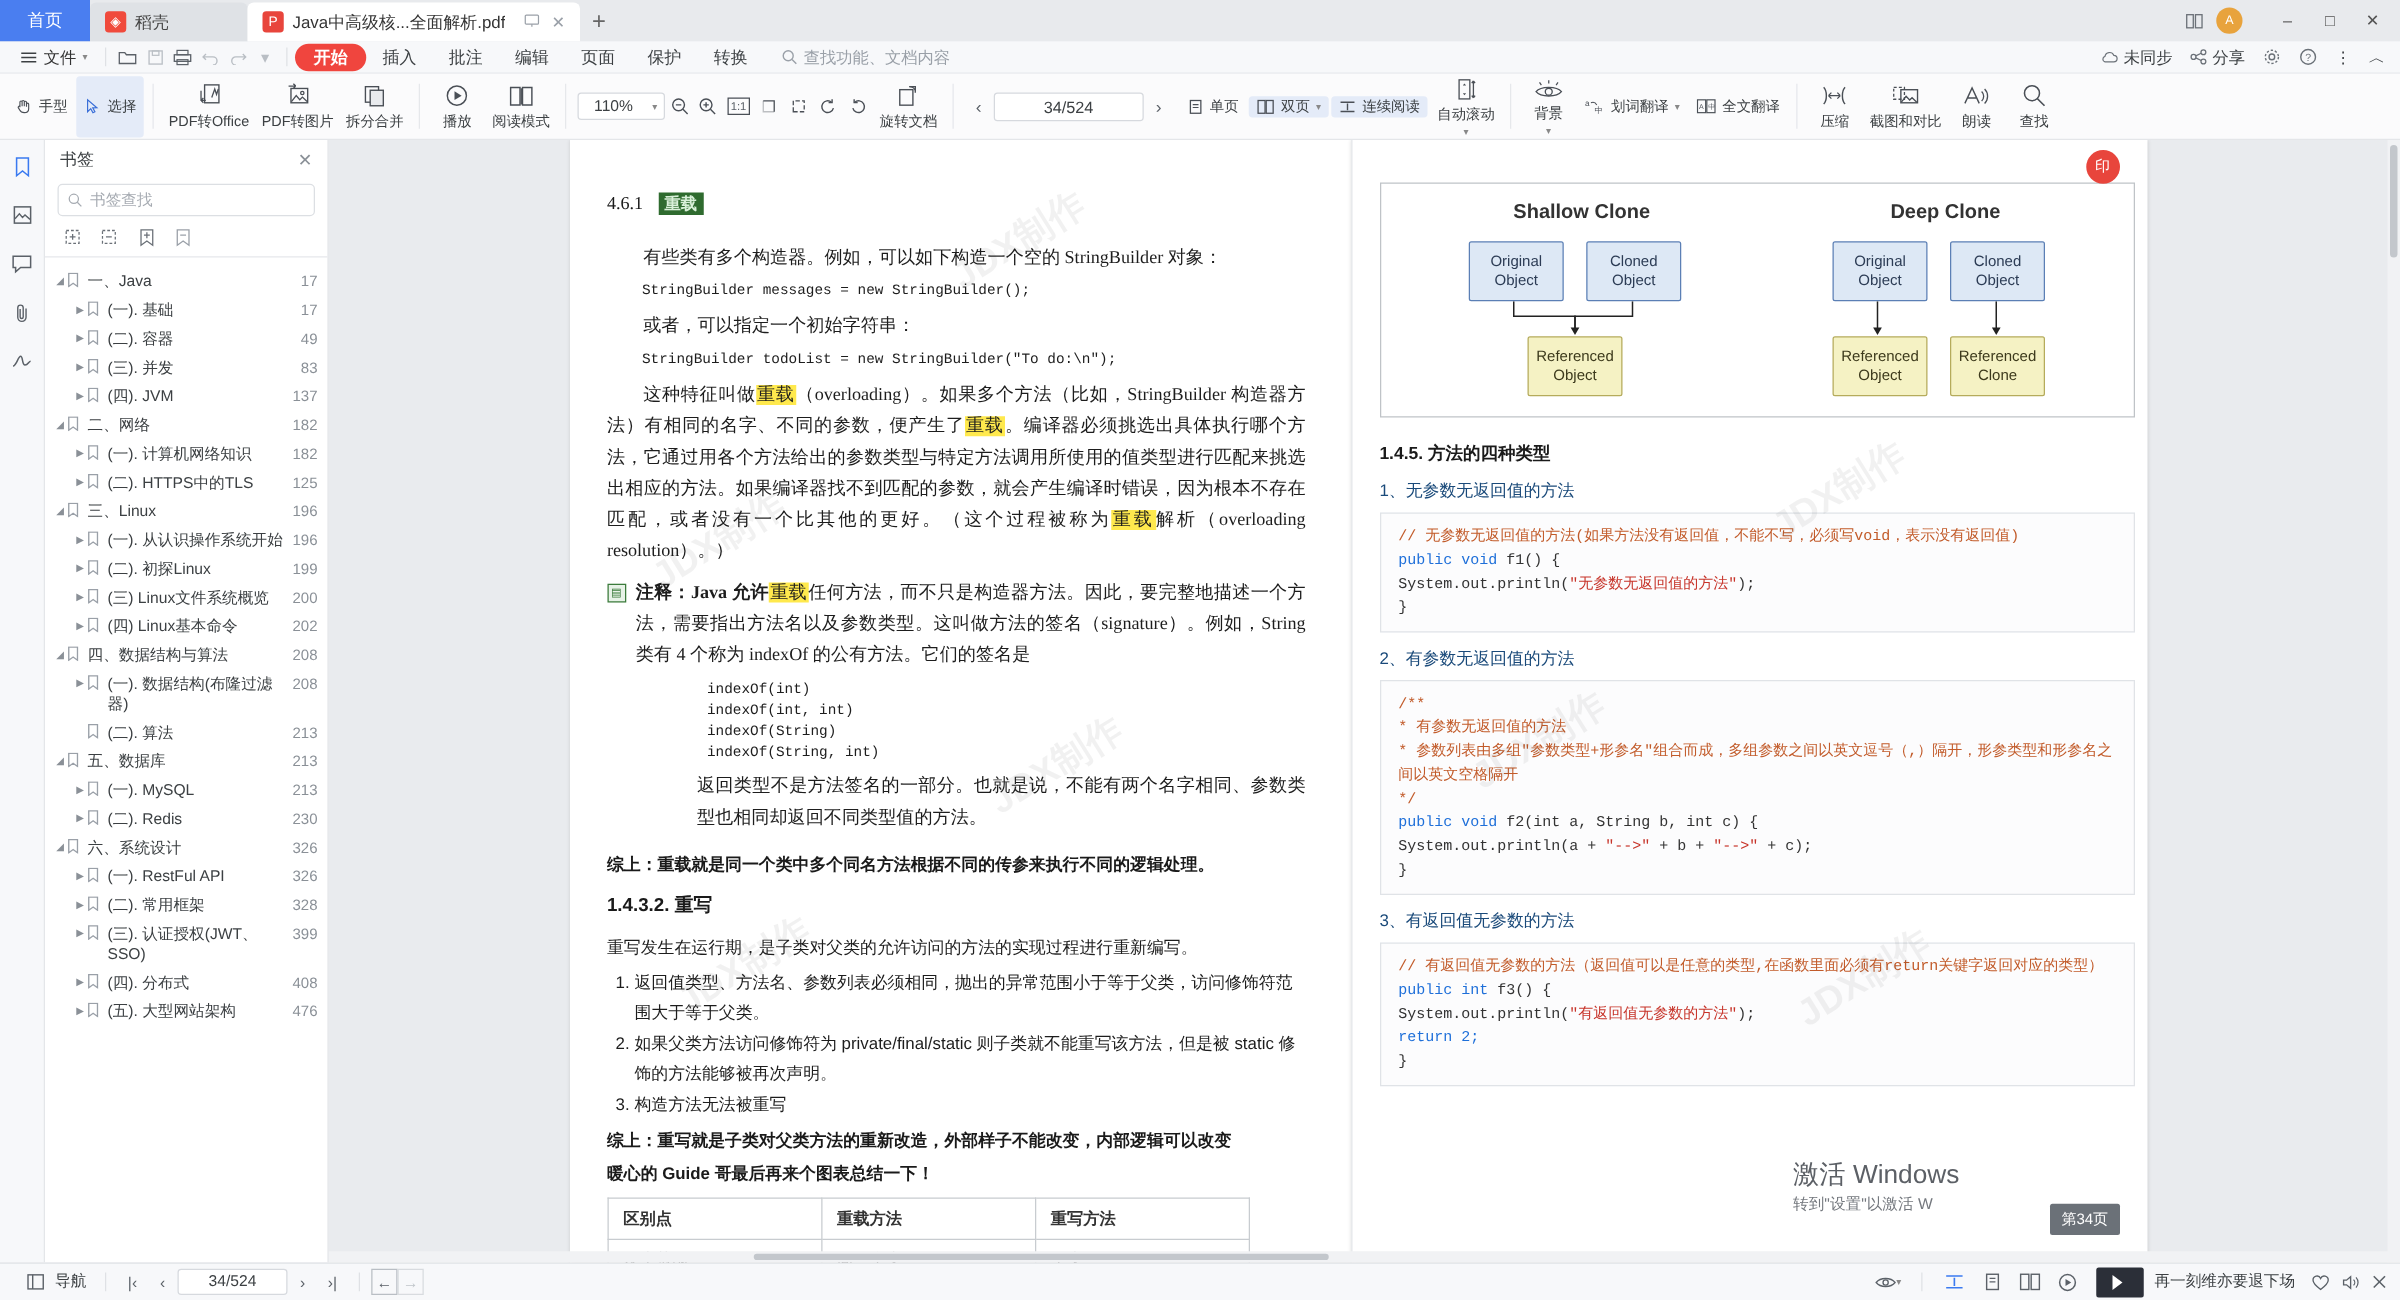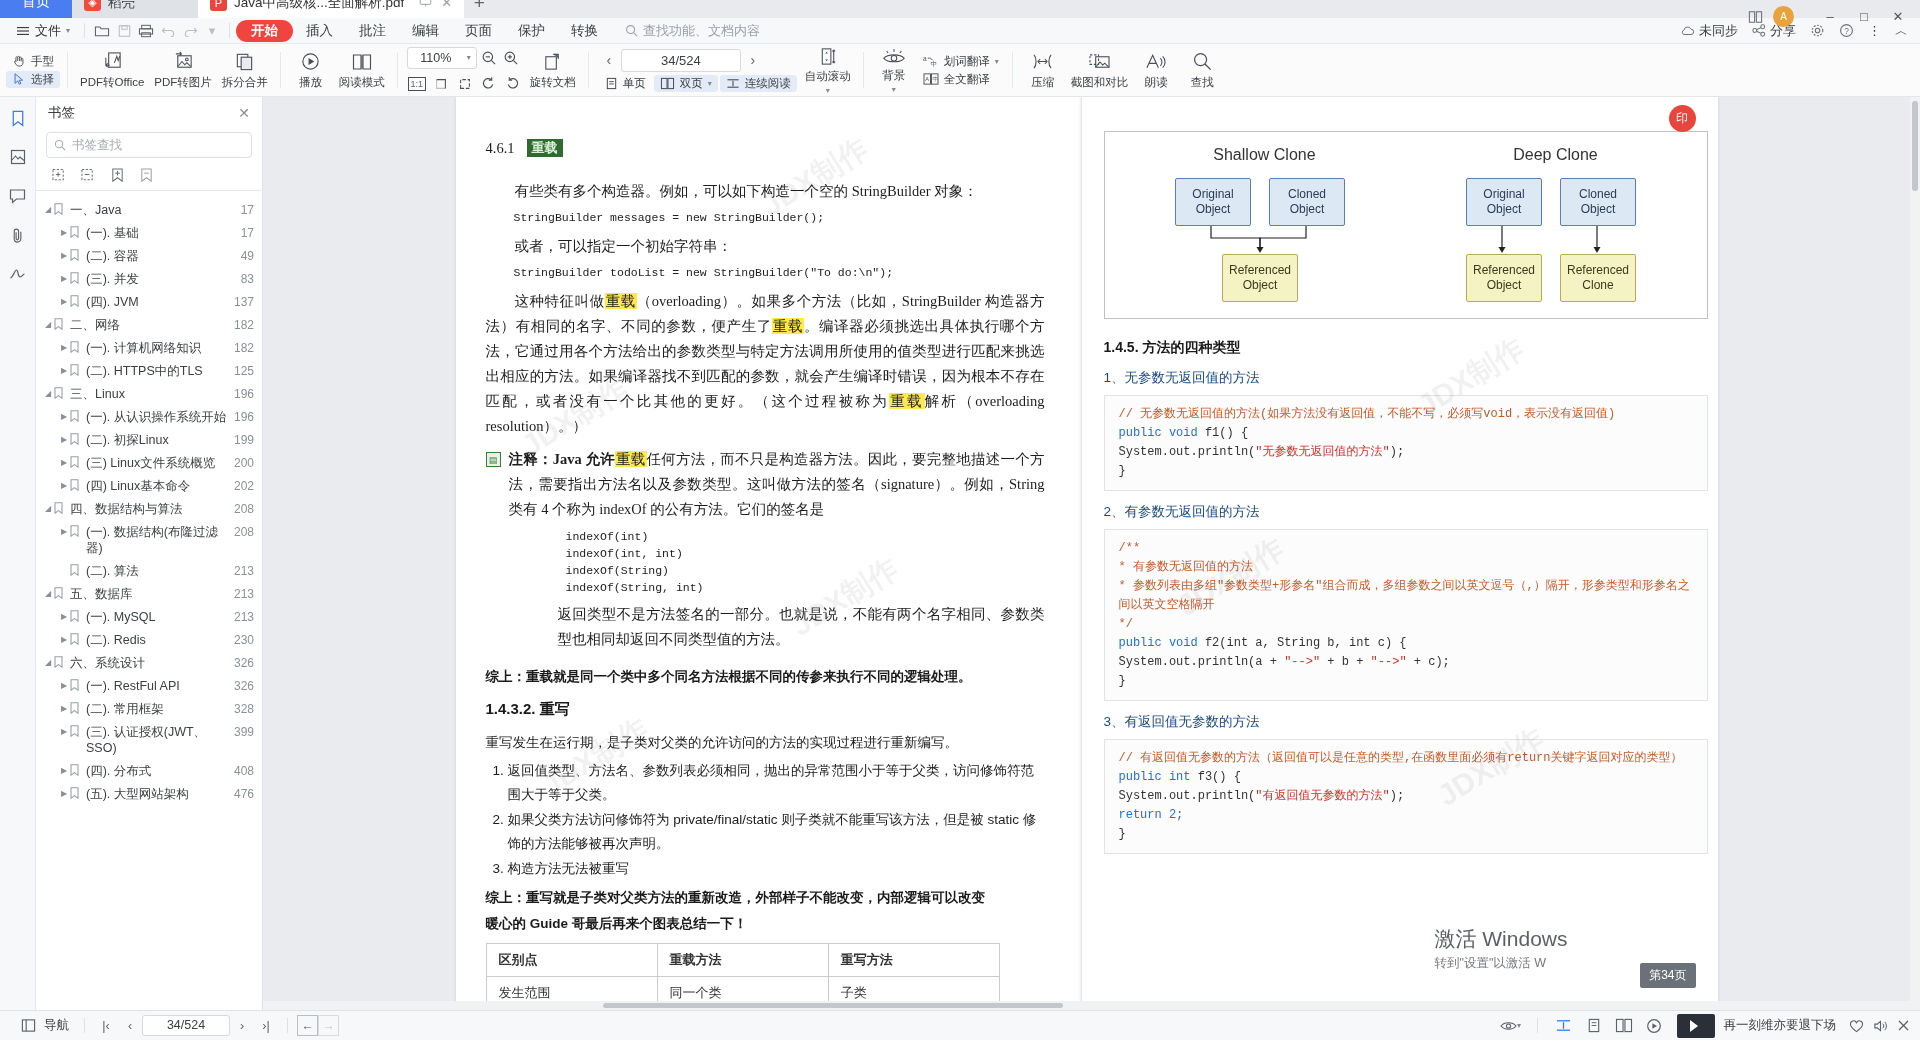--- a/index.html
+++ b/index.html
@@ -7,21 +7,21 @@
     width: 1920px; height: 1040px;
     font-family: "Liberation Sans", "DejaVu Sans", sans-serif;
     font-size: 13px;
     color: #333;
     overflow: hidden;
     background: #fff;
   }
   .app { width: 1920px; height: 1040px; display: flex; flex-direction: column; background:#f2f3f5; }
 
   
-  .tabbar { height: 18px; background:#e8eaed; display:flex; align-items:flex-end; position:relative; flex:none; }
+  .tabbar { height: 33px; background:#e8eaed; display:flex; align-items:flex-end; position:relative; flex:none; }
   .tab {
     height: 31px; display:flex; align-items:center; gap:7px;
     padding: 0 12px; font-size:13.5px; cursor:pointer; position:relative;
     border-top-left-radius:5px; border-top-right-radius:5px;
   }
   .tab-home { background:#4a7ef0; color:#fff; width:72px; justify-content:center; font-size:14px;
               border-radius:0; height:33px; }
   .tab-cloud { background:#dfe2e6; color:#444; min-width:126px; }
   .tab-doc { background:#fff; color:#333; min-width:236px; }
   .tab-icon { width:17px; height:17px; border-radius:3px; display:inline-flex; align-items:center;
@@ -55,21 +55,21 @@
   .mb-right .it { display:flex; align-items:center; gap:4px; cursor:pointer; }
 
   
   .ribbon { height:53px; background:#fbfbfc; border-bottom:1px solid #e4e6e9; display:flex;
             align-items:center; padding:0 6px; gap:0; flex:none; }
   .rb-div { width:1px; height:36px; background:#e6e8eb; margin:0 7px; }
   .rb-item { display:flex; flex-direction:column; align-items:center; justify-content:center;
              min-width:46px; height:49px; padding:2px 5px; cursor:pointer; border-radius:4px; gap:2px;}
   .rb-item .lbl { font-size:11.5px; color:#3c4043; white-space:nowrap; }
   .rb-item .ico { height:22px; display:flex; align-items:center; justify-content:center; color:#4a4f56; }
-  .rb-stack { display:flex; flex-direction:column; justify-content:center; height:49px; gap:1px;}
+  .rb-stack { display:flex; justify-content:center; height:49px; gap:1px;}
   .rb-mini { display:flex; align-items:center; gap:5px; padding:1px 6px; font-size:11.5px;
              color:#3c4043; cursor:pointer; border-radius:3px; }
   .rb-mini.sel { background:#e4ebf8; }
   .caret { font-size:8px; color:#888; }
   .zoombox { display:flex; align-items:center; border:1px solid #d6d9de; background:#fff;
              border-radius:3px; height:22px; padding:0 5px; gap:8px; font-size:12.5px; color:#3c4043; }
   .pagebox { display:flex; align-items:center; gap:6px; }
   .pageinput { width:120px; height:23px; border:1px solid #d6d9de; background:#fff; border-radius:3px;
                text-align:center; font-size:13px; color:#3c4043; line-height:21px; }
   .arrow-btn { width:20px; height:22px; display:flex; align-items:center; justify-content:center;
@@ -139,21 +139,21 @@
   ol.doclist li { margin-bottom:1px; }
   .bold-line { font-weight:bold; font-size:13.5px; margin:8px 0; color:#1a1a1a; }
   .dtable { width:92%; border-collapse:collapse; margin-top:10px; font-size:13px; }
   .dtable th, .dtable td { border:1px solid #c8ccd0; padding:7px 12px; text-align:left; font-weight:bold; }
   .dtable td { font-weight:normal; }
 
   
   .diagram { border:1px solid #bfc3c7; margin:10px 10px 0 22px; padding:14px 10px 16px; position:relative;
              background:#fff; }
   .dg-titles { display:flex; justify-content:space-around; font-size:16px; color:#333;
-               font-family:"Liberation Sans", sans-serif; margin-bottom:14px; }
+               font-family:"Liberation Sans", sans-serif; margin-bottom:14px;font-weight:bold; }
   .dg-cols { display:flex; justify-content:space-around; }
   .dg-col { display:flex; flex-direction:column; align-items:center; }
   .dg-pair { display:flex; gap:18px; }
   .nodebox { width:76px; border:1px solid #5b7fb5; background:#dde8f5; color:#2c3c55; font-size:12px;
              text-align:center; padding:8px 2px; line-height:15px; border-radius:2px;}
   .nodebox.yellow { background:#f5f2c4; border-color:#b5ab5b; color:#3d3a1c; }
   .arrows { height:28px; position:relative; width:100%; }
   .code-block { border:1px solid #e0e3e7; background:#fcfcfd; margin:8px 10px 10px 22px; padding:9px 14px;
                 font-family:"Liberation Mono", monospace; font-size:12px; line-height:19px; }
   .cmt { color:#c25b2a; }

